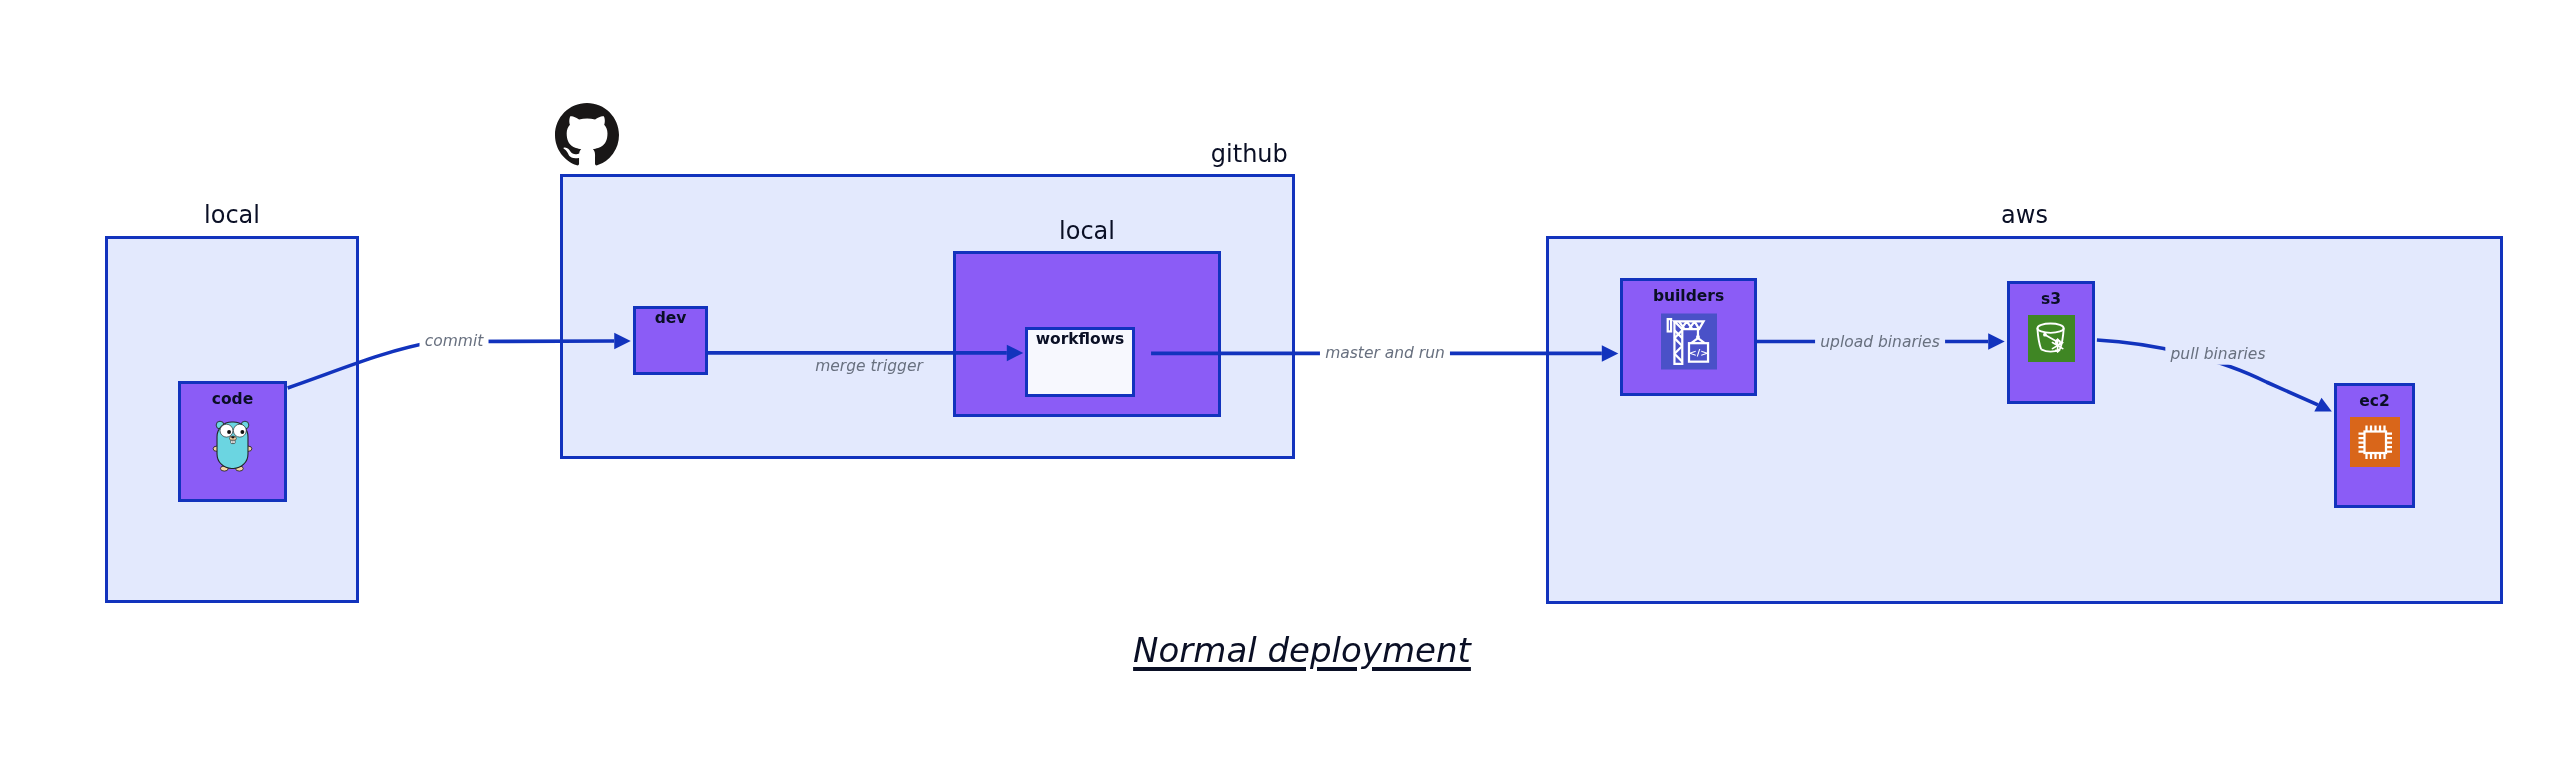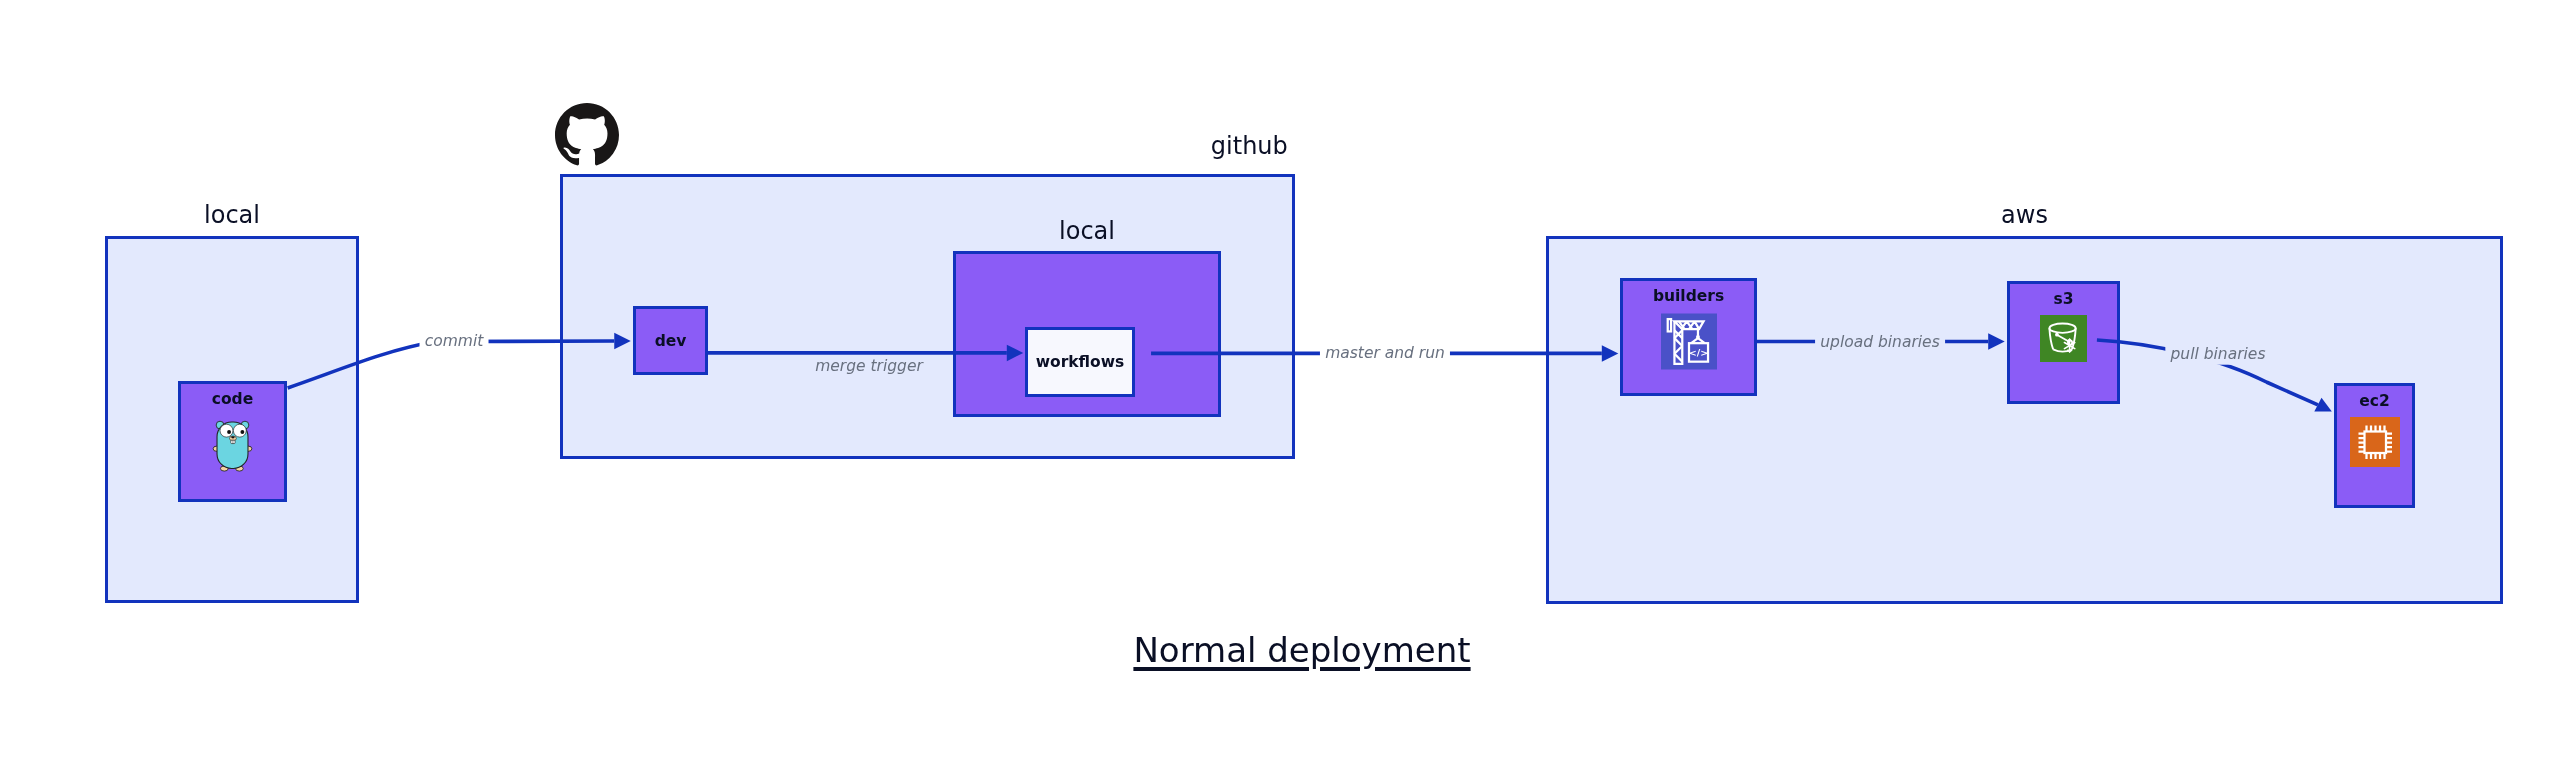--- a/index.html
+++ b/index.html
@@ -7,43 +7,43 @@
        font-family:"DejaVu Sans","Liberation Sans",sans-serif;overflow:hidden;}
   .canvas{position:absolute;left:0;top:0;width:2604px;height:781px;}
   .box{position:absolute;box-sizing:border-box;border:3.1px solid #1233BD;}
   .container-border{border-width:3.6px;}
   .fill-1{background:#E3E9FD;}
   .fill-2{background:#8b5cf6;}
   .fill-3{background:#F7F8FE;}
   .container-label{position:absolute;color:#0A0F25;font-size:24px;line-height:29px;
        text-align:center;white-space:nowrap;}
   .leaf{display:flex;flex-direction:column;align-items:center;padding-top:6.2px;gap:7.2px;}
-  .leaf-center{display:flex;align-items:center;justify-content:center;padding-top:0;}
+  .leaf-center{display:flex;align-items:center;padding-top:0;}
   .leaf-label{font-weight:bold;color:#0A0F25;font-size:15.5px;white-space:nowrap;}
   .edges{position:absolute;left:0;top:0;}
   .edge-label{position:absolute;transform:translate(-50%,-50%);font-style:italic;
        color:#68707F;font-size:15.5px;line-height:19.6px;padding:0.5px 5.2px;white-space:nowrap;}
   .bg-white{background:#ffffff;}
   .bg-lav{background:#E3E9FD;}
   .title{position:absolute;left:50%;top:630px;transform:translateX(-50%);
        color:#0A0F25;font-size:34px;text-decoration:underline;
-       text-decoration-thickness:3.6px;text-underline-offset:5.2px;white-space:nowrap;}
+       text-decoration-thickness:3.6px;text-underline-offset:5.2px;white-space:nowrap;font-style:italic;}
   .icon{display:block;}
   .abs{position:absolute;}
 </style>
 </head>
 <body>
 
 <div class="canvas">
 
   <div class="box container-border fill-1 abs" style="left:105px;top:236px;width:254px;height:367px;"></div>
   <div class="container-label" style="left:105px;top:201px;width:254px;">local</div>
 
   <div class="box container-border fill-1 abs" style="left:560px;top:174px;width:735px;height:285px;"></div>
-  <div class="container-label" style="left:560px;top:132px;width:735px;text-align:right;padding-right:7.2px;box-sizing:border-box;">github</div>
+  <div class="container-label" style="left:560px;top:140px;width:735px;text-align:right;padding-right:7.2px;box-sizing:border-box;">github</div>
 
   <svg class="abs icon" style="left:555px;top:103px;" width="64" height="64" viewBox="0 0 16 16">
     <path fill="#191717" d="M8 0C3.58 0 0 3.58 0 8c0 3.54 2.29 6.53 5.47 7.59.4.07.55-.17.55-.38 0-.19-.01-.82-.01-1.49-2.01.37-2.53-.49-2.69-.94-.09-.23-.48-.94-.82-1.13-.28-.15-.68-.52-.01-.53.63-.01 1.08.58 1.23.82.72 1.21 1.87.87 2.33.66.07-.52.28-.87.51-1.07-1.78-.2-3.64-.89-3.64-3.95 0-.87.31-1.59.82-2.15-.08-.2-.36-1.02.08-2.12 0 0 .67-.21 2.2.82.64-.18 1.32-.27 2-.27s1.36.09 2 .27c1.53-1.04 2.2-.82 2.2-.82.44 1.1.16 1.92.08 2.12.51.56.82 1.27.82 2.15 0 3.07-1.87 3.75-3.65 3.95.29.25.54.73.54 1.48 0 1.07-.01 1.93-.01 2.2 0 .21.15.46.55.38A8.01 8.01 0 0 0 16 8c0-4.42-3.58-8-8-8z"></path>
   </svg>
 
   <div class="box container-border fill-2 abs" style="left:953px;top:251px;width:268px;height:166px;"></div>
   <div class="container-label" style="left:953px;top:217px;width:268px;">local</div>
 
   <div class="box container-border fill-1 abs" style="left:1546px;top:236px;width:957px;height:368px;"></div>
   <div class="container-label" style="left:1546px;top:201px;width:957px;">aws</div>
@@ -89,21 +89,21 @@
         <path d="M24 30 l14 14 M38 30 l-14 14 M24 44 l14 14 M38 58 l-14 14 M24 72 l14 14"></path>
         <path d="M66 28 v12"></path>
         <path d="M66 44 l-12 9 M66 44 l12 9"></path>
         <rect x="50" y="53" width="34" height="33"></rect>
       </g>
       <circle cx="66" cy="42" r="3.5" fill="#fff"></circle>
       <text x="67" y="76" text-anchor="middle" font-size="17" font-weight="bold" fill="#fff" font-family="DejaVu Sans, sans-serif">&lt;/&gt;</text>
     </svg>
   </div>
 
-  <div class="box fill-2 leaf abs" style="left:2007px;top:281px;width:113px;height:123px;">
+  <div class="box fill-2 leaf abs" style="left:2007px;top:281px;width:88px;height:123px;">
     <span class="leaf-label">s3</span>
     <svg class="icon" width="47" height="47" viewBox="0 0 100 100">
       <rect x="0" y="0" width="100" height="100" fill="#3F8624"></rect>
       <g stroke="#fff" stroke-width="4" fill="none">
         <ellipse cx="48" cy="28" rx="28" ry="10"></ellipse>
         <path d="M20 28 C21 44 23 60 28 73"></path>
         <path d="M76 28 C75 44 73 60 68 73"></path>
         <path d="M28 73 Q48 83 68 73"></path>
         <path d="M36 42 L62 57"></path>
         <circle cx="64" cy="59" r="4.5"></circle>

